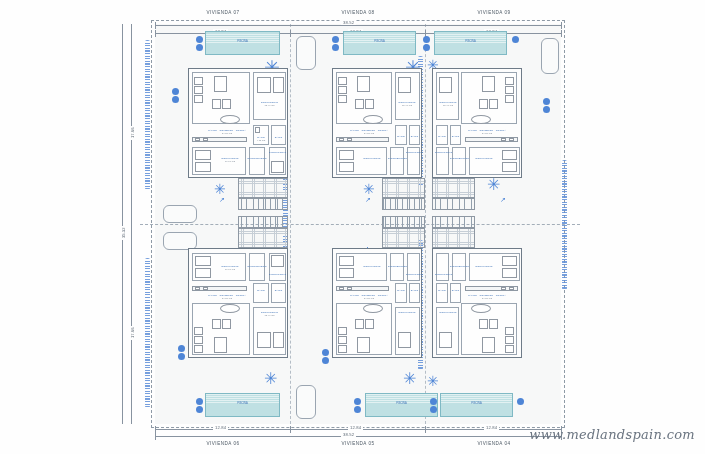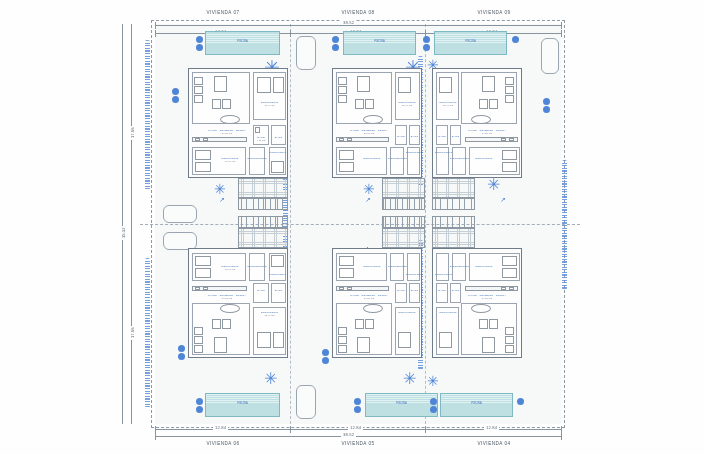--- a/index.html
+++ b/index.html
@@ -576,14 +576,15 @@
     <div class="fur" style="left:72px; top:87px; width:9px; height:8px;"></div>
     <div class="fur" style="left:72px; top:96px; width:9px; height:8px;"></div>
 
     <div class="room" style="left:3px; top:58px; width:23px; height:48px;"></div>
     <div class="room-label" style="left:2px; top:62px; width:26px;">DORMITORIO</div>
     <div class="fur" style="left:6px; top:83px; width:13px; height:16px;"></div>
   </div>
   <div class="terrace" style="left:432px; top:228px; width:43px; height:20px;"></div>
   <div class="stairs" style="left:432px; top:216px; width:43px; height:12px;"></div>
 
+  <div class="watermark">www.medlandspain.com</div>
 
 </div>
 
 </body></html>

